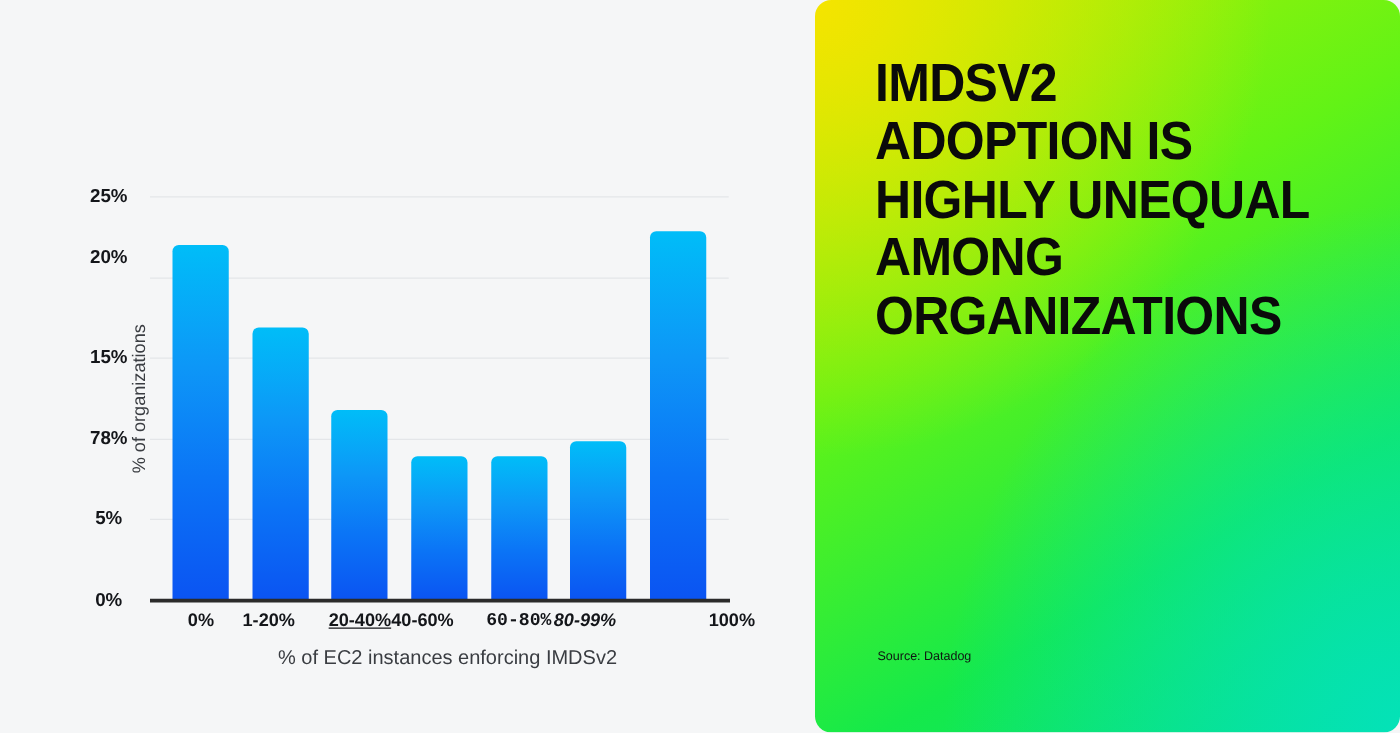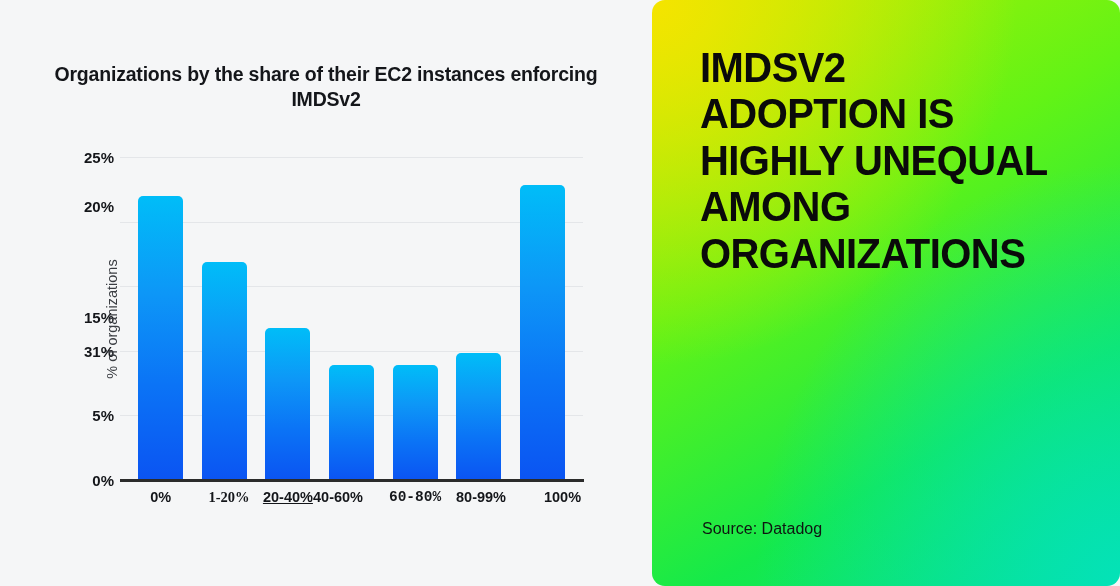--- a/index.html
+++ b/index.html
@@ -38,21 +38,21 @@
     height: 1px; background: #e4e6e9;
   }
   .axis-line {
     position: absolute; left: 120px; top: 479px;
     width: 464px; height: 2.5px; background: #2b2b2b;
   }
   .ytick {
     position: absolute;
     right: 0;
     width: 54px;
-    text-align: right;
+    text-align: center;
     font-size: 15px; font-weight: 700; color: #14161a;
     transform: translateY(-50%);
   }
   .ytick-wrap { position: absolute; left: 52px; top: 157px; width: 62px; height: 323px; }
   .ylabel {
     position: absolute;
     left: -44px; top: 50%;
     width: 200px;
     transform: translate(0, -50%) rotate(-90deg);
     transform-origin: center center;
@@ -107,45 +107,44 @@
     letter-spacing: -0.6px;
     color: #0a0a0a;
     text-transform: uppercase;
     transform: scaleX(0.93);
     transform-origin: left top;
   }
   .headline .line { display: block; white-space: nowrap; }
   .source {
     position: absolute;
     left: 50px; top: 520px;
-    font-size: 16px; color: #0f1511;
+    font-size: 10px; color: #0f1511;
   }
 </style>
 </head>
 <body>
 
 <div class="page">
 
   <div class="left-panel">
 
-    <div class="chart-title">Organizations by the share of their EC2 instances enforcing IMDSv2</div>
 
     <div class="plot" id="gridlines">
         <div class="gridline" style="top: 258.4px;"></div>
         <div class="gridline" style="top: 193.8px;"></div>
         <div class="gridline" style="top: 129.2px;"></div>
         <div class="gridline" style="top: 64.6px;"></div>
         <div class="gridline" style="top: 0px;"></div>
       </div>
 
     <div class="ytick-wrap" id="yticks">
         <div class="ytick" style="top: 323px;">0%</div>
         <div class="ytick" style="top: 258.4px;">5%</div>
-        <div class="ytick" style="top: 193.8px;">31%</div>
-        <div class="ytick" style="top: 129.2px; margin-top: 31px;">15%</div>
+        <div class="ytick" style="top: 193.8px;">78%</div>
+        <div class="ytick" style="top: 129.2px;">15%</div>
         <div class="ytick" style="top: 49px;">20%</div>
         <div class="ytick" style="top: 0px;">25%</div>
       </div>
 
     <div class="ylabel-wrap">
       <div class="ylabel">% of organizations</div>
     </div>
 
     <div class="bars" id="bars">
         <div class="bar" title="0%: 22%" style="left: 18.2857px; height: 284.24px;"></div>
@@ -154,28 +153,29 @@
         <div class="bar" title="40-60%: 8.9%" style="left: 209px; height: 114.988px;"></div>
         <div class="bar" title="60-80%: 8.9%" style="left: 272.571px; height: 114.988px;"></div>
         <div class="bar" title="80-99%: 9.8%" style="left: 336.143px; height: 126.616px;"></div>
         <div class="bar" title="100%: 22.8%" style="left: 399.714px; height: 294.576px;"></div>
       </div>
 
     <div class="axis-line"></div>
 
     <div id="xticks">
         <div class="xtick" style="left: 115.786px;">0%</div>
-        <div class="xtick" style="left: 184px; font-family: Liberation Serif, serif;">1-20%</div>
+        <div class="xtick" style="left: 170px;">1-20%</div>
         <div class="xtick" style="left: 242.929px; text-decoration: underline;">20-40%</div>
         <div class="xtick" style="left: 293px;">40-60%</div>
         <div class="xtick" style="left: 370.071px; font-family: Liberation Mono, monospace;">60-80%</div>
-        <div class="xtick" style="left: 436px;">80-99%</div>
-        <div class="xtick" style="left: 500px; padding-left: 35px;">100%</div>
+        <div class="xtick" style="left: 423px; font-style: italic;">80-99%</div>
+        <div class="xtick" style="left: 523px; padding-left: 35px;">100%</div>
       </div>
 
+    <div class="xlabel">% of EC2 instances enforcing IMDSv2</div>
   </div>
 
   <div class="right-panel">
     <div class="headline" id="headline">
         <span class="line">IMDSv2</span>
         <span class="line">ADOPTION IS</span>
         <span class="line">HIGHLY UNEQUAL</span>
         <span class="line">AMONG</span>
         <span class="line">ORGANIZATIONS</span>
       </div>

